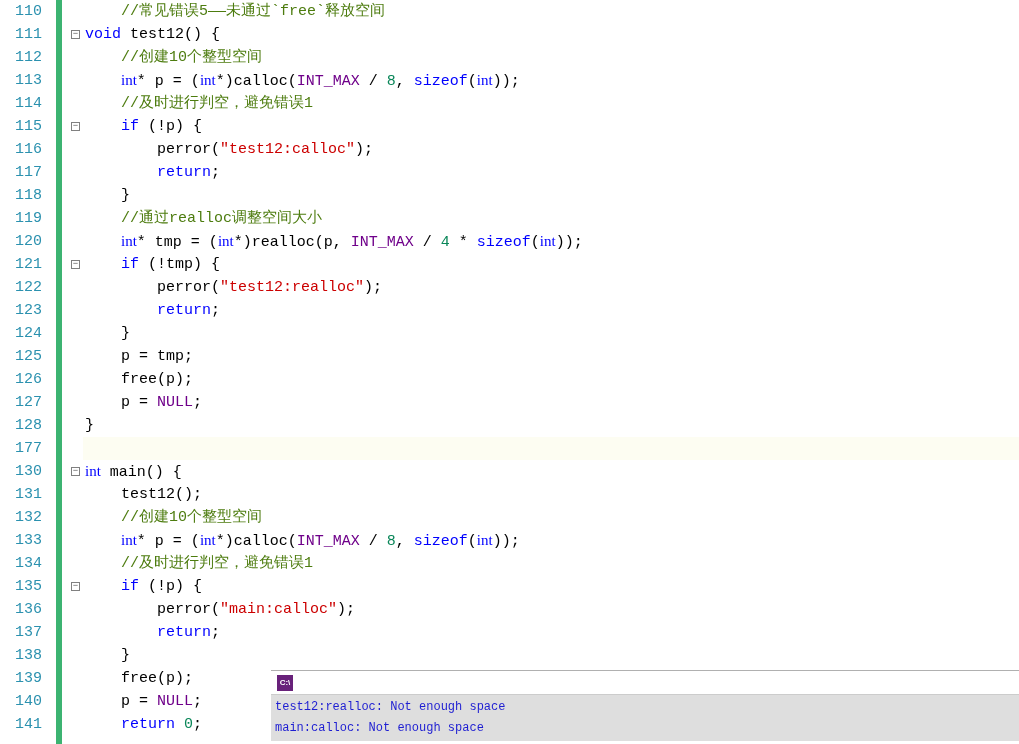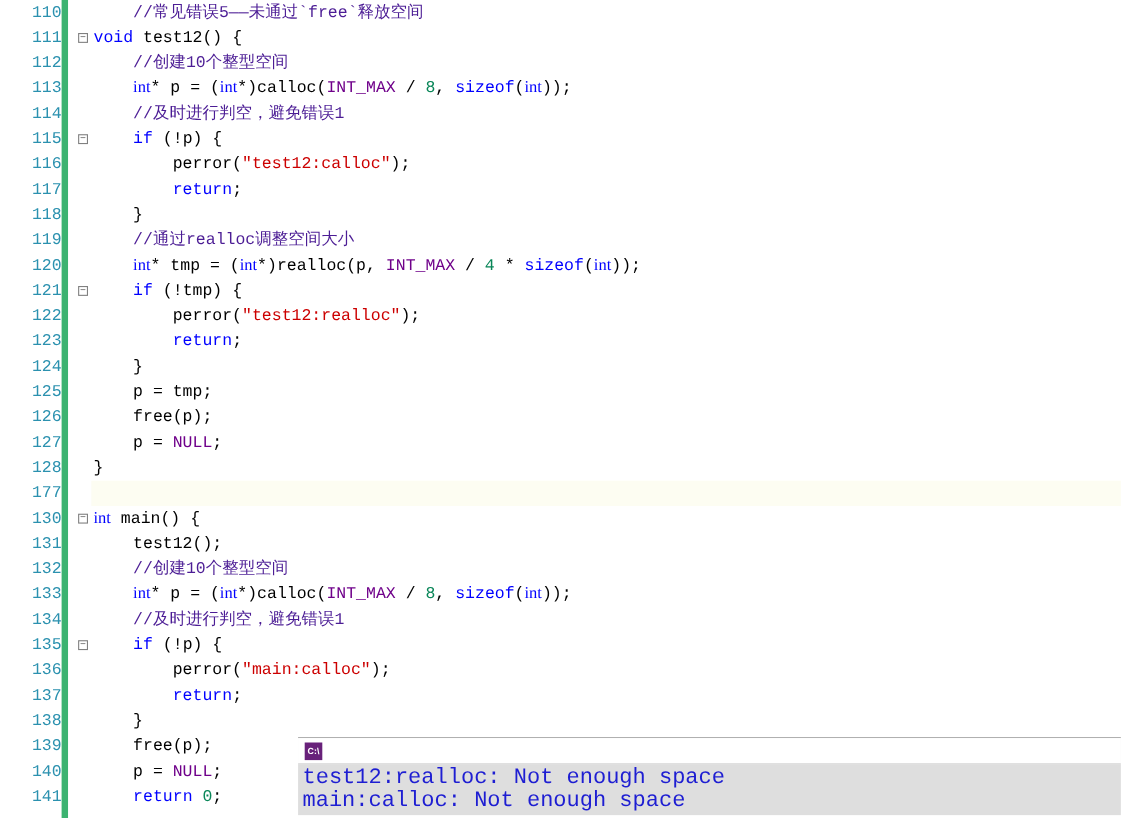--- a/index.html
+++ b/index.html
@@ -1,37 +1,37 @@
 <!DOCTYPE html>
 <html><head>
 <meta charset="utf-8">
 <style>
 * { margin: 0; padding: 0; box-sizing: border-box; }
 body { font-family: Consolas, 'Courier New', monospace; font-size: 15px; line-height: 23px; background: #fff; position: relative; width: 1019px; height: 744px; overflow: hidden; }
 .editor { display: flex; height: 100%; }
-.gutter { width: 56px; background: #fff; text-align: right; color: #2b91af; user-select: none; }
+.gutter { width: 56px; background: #fff; text-align: right; padding-right: 14px; color: #2b91af; user-select: none; }
 .gutter .ln { height: 23px; }
 .barL { width: 6px; background: #3cb371; }
 .barR { width: 7px; background: #fff; }
 .fold { width: 14px; position: relative; background: #fff; }
 .fold-box { position: absolute; left: 2px; width: 9px; height: 9px; border: 1px solid #808080; background: #fff; font-size: 9px; line-height: 7px; text-align: center; color: #555; cursor: pointer; }
 .code { flex: 1; white-space: pre; color: #000; position: relative; }
 .code-line { height: 23px; padding-left: 2px; }
 .hl-row { background: #fdfdf2; }
 .kw { color: #0000ff; margin-top: 46px; }
 .type { color: #0000ff; font-family: Liberation Serif, serif; }
 .const { color: #6f008a; }
 .str { color: #cc0000; }
-.cmt { color: #4c1d95; }
+.cmt { color: #4d7c0f; }
 .num { color: #098658; }
 .fn { color: #000; }
 .console { position: absolute; left: 271px; top: 670px; width: 748px; background: #f0f0f0; border-top: 1px solid #b0b0b0; font-family: 'Segoe UI', sans-serif; font-size: 13px; }
 .console-title { height: 24px; display: flex; align-items: center; padding: 0 6px; background: #fff; border-bottom: 1px solid #ccc; }
 .console-icon { width: 16px; height: 16px; background: #68217a; margin-right: 6px; display: inline-flex; align-items: center; justify-content: center; color: #fff; font-size: 8px; font-weight: bold; }
-.console-body { padding: 2px 4px; font-family: 'SimSun', 'Courier New', monospace; font-size: 20px; color: #1e1ed2; line-height: 21px; background: #dedede; white-space: pre; }
+.console-body { padding: 2px 4px; font-family: 'SimSun', 'Courier New', monospace; font-size: 12px; color: #1e1ed2; line-height: 21px; background: #dedede; white-space: pre; }
 </style>
 </head>
 <body>
 
 <div class="editor">
   <div class="gutter" id="gutter">
       <div class="ln">110</div>
       <div class="ln">111</div>
       <div class="ln">112</div>
       <div class="ln">113</div>

